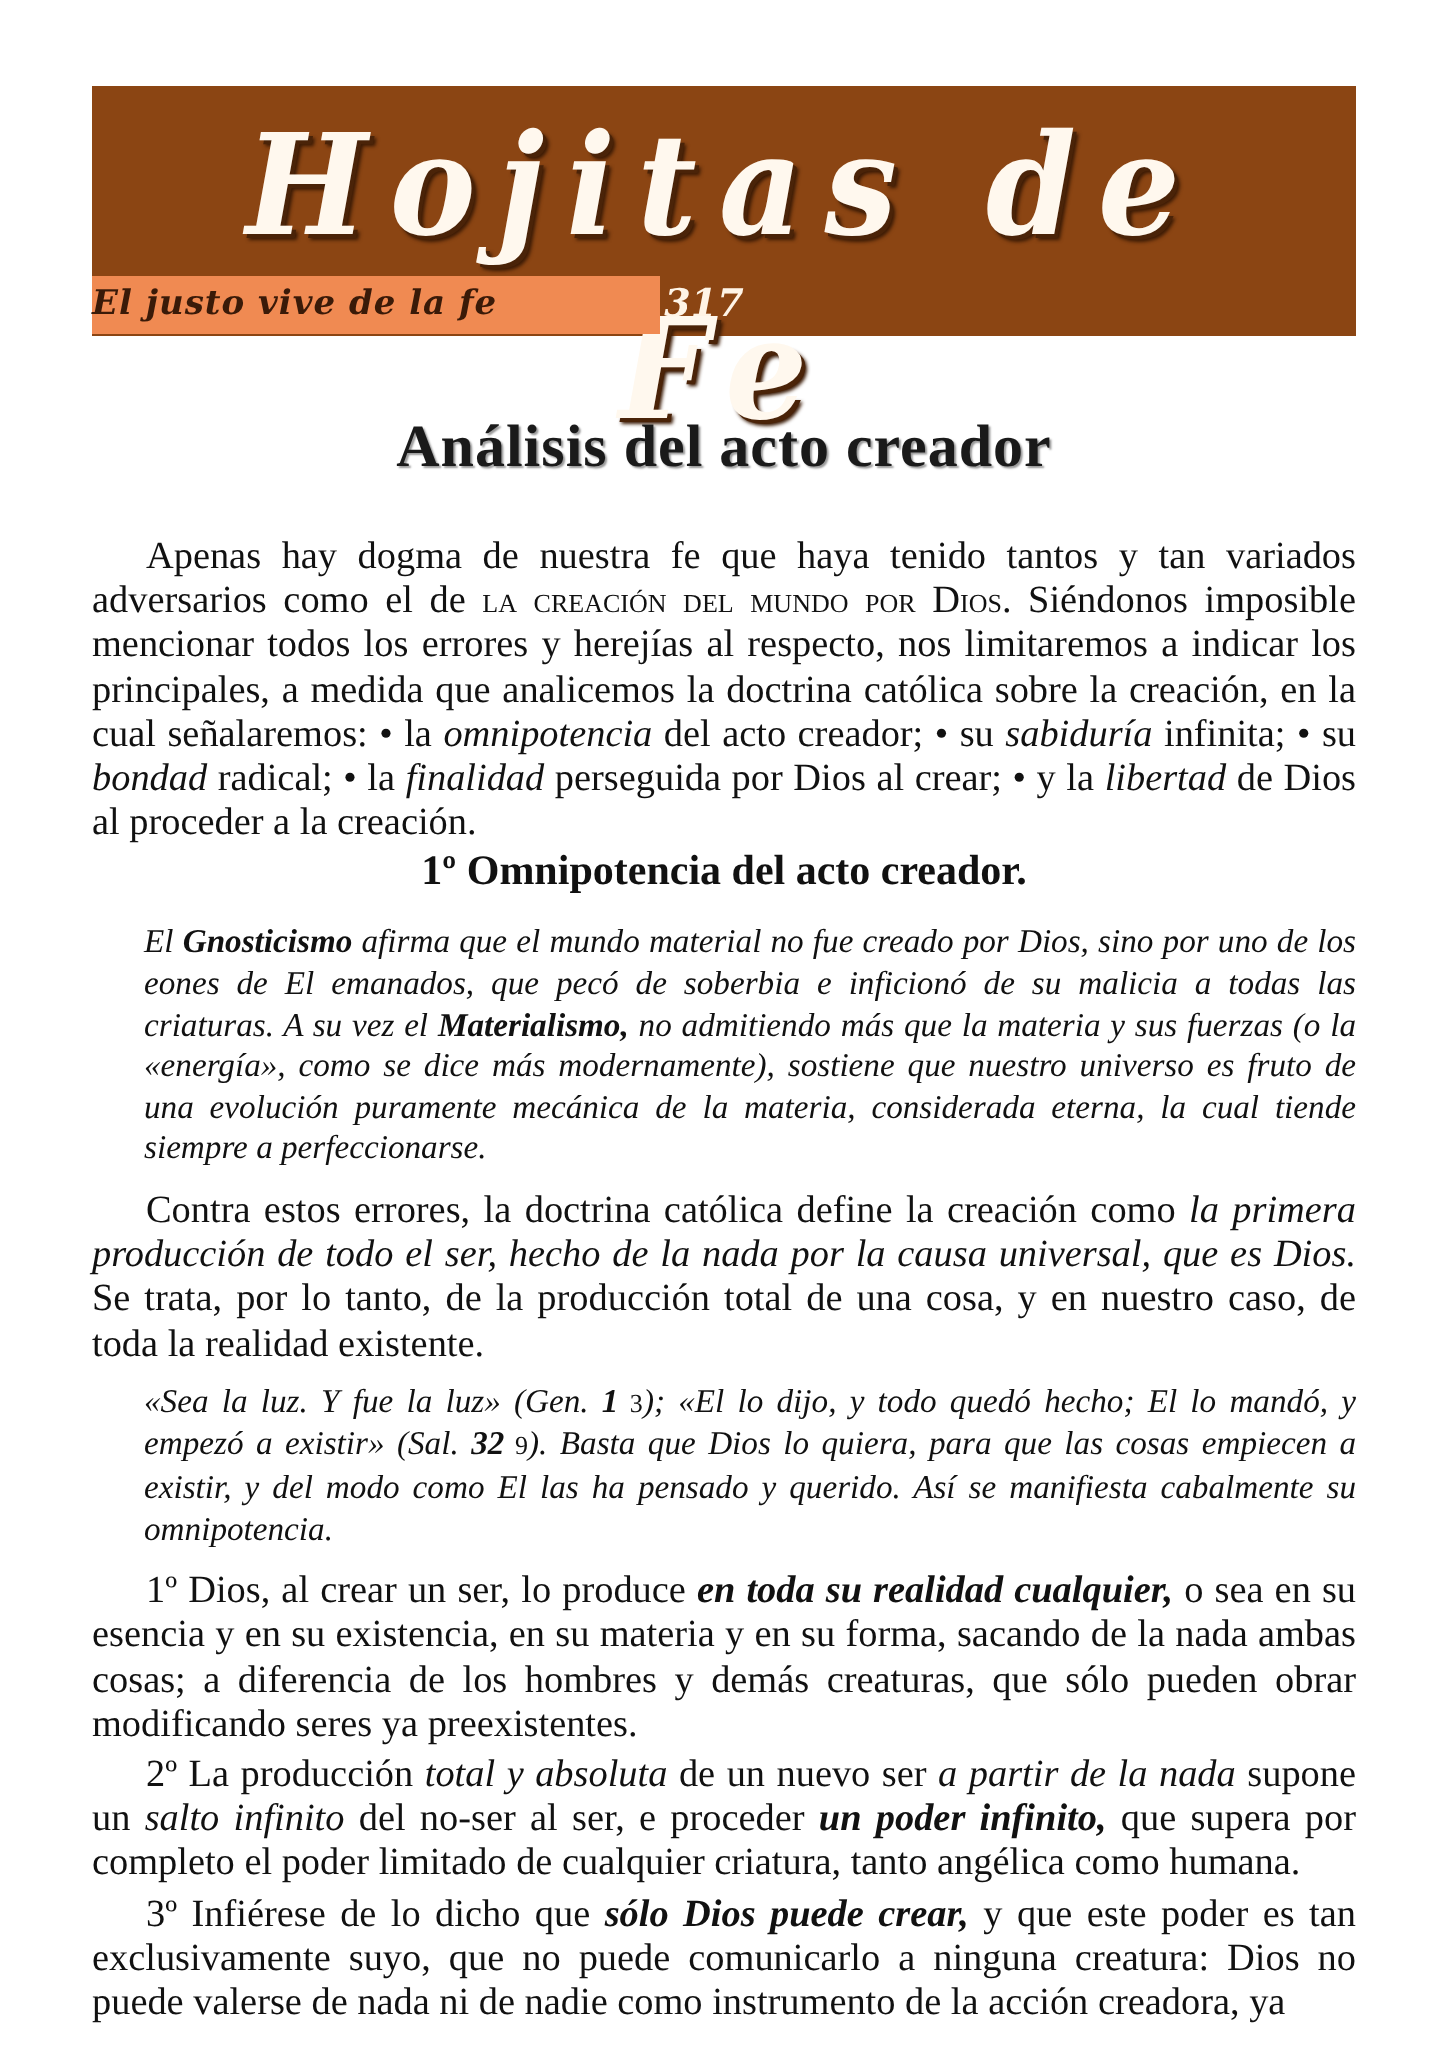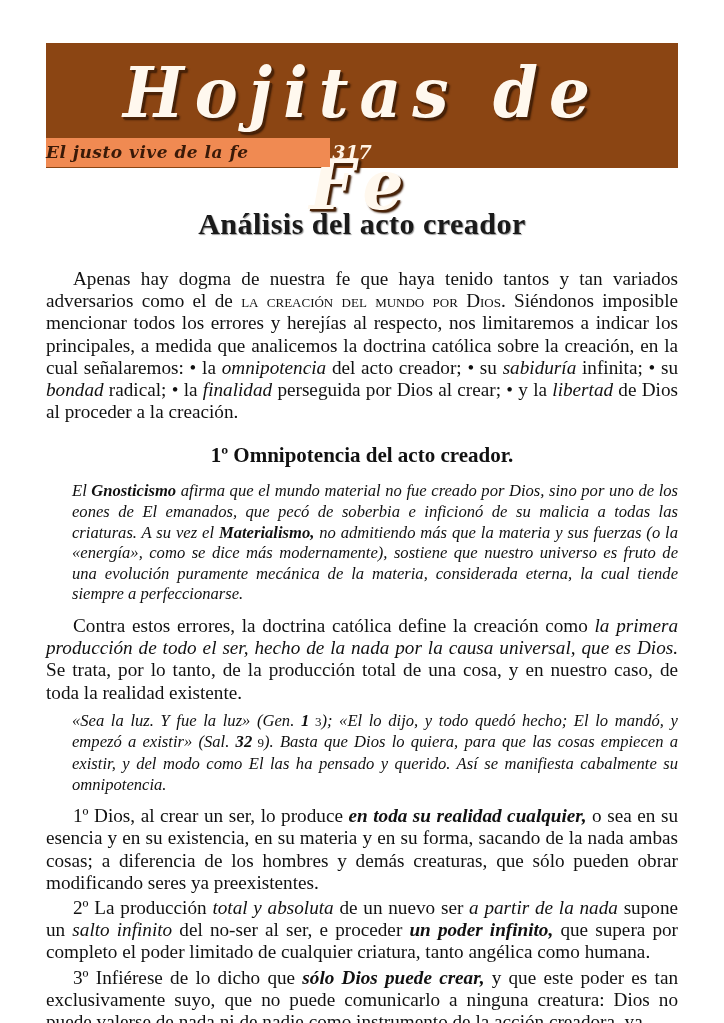--- a/index.html
+++ b/index.html
@@ -48,21 +48,21 @@
     letter-spacing: 0.5px;
   }
   .content {
     position: absolute; left: 46px; top: 268px; width: 632px;
     font-size: 19.2px; line-height: 22.2px; text-align: justify;
   }
   .content p { margin: 0; text-indent: 27px; font-family: Liberation Serif, serif; }
   .sc { font-variant: small-caps; }
   .section-head {
     text-align: center; font-weight: bold; font-size: 21px;
-    margin: 20px 0 14px 0; line-height: 24px;
+    margin: 0 0 14px 0; line-height: 24px;
   }
   .quote {
     margin: 0 0 0 26px; font-style: italic; font-size: 16.6px; line-height: 20.6px;
     text-align: justify;
   }
   .quote b { font-style: normal; font-weight: bold; font-style: italic; margin-top: 36px; }
   .quote .small { font-size: 13px; font-style: normal; }
   .gap-sm { height: 7px; }
   .gap-md { height: 10px; }
 </style>

